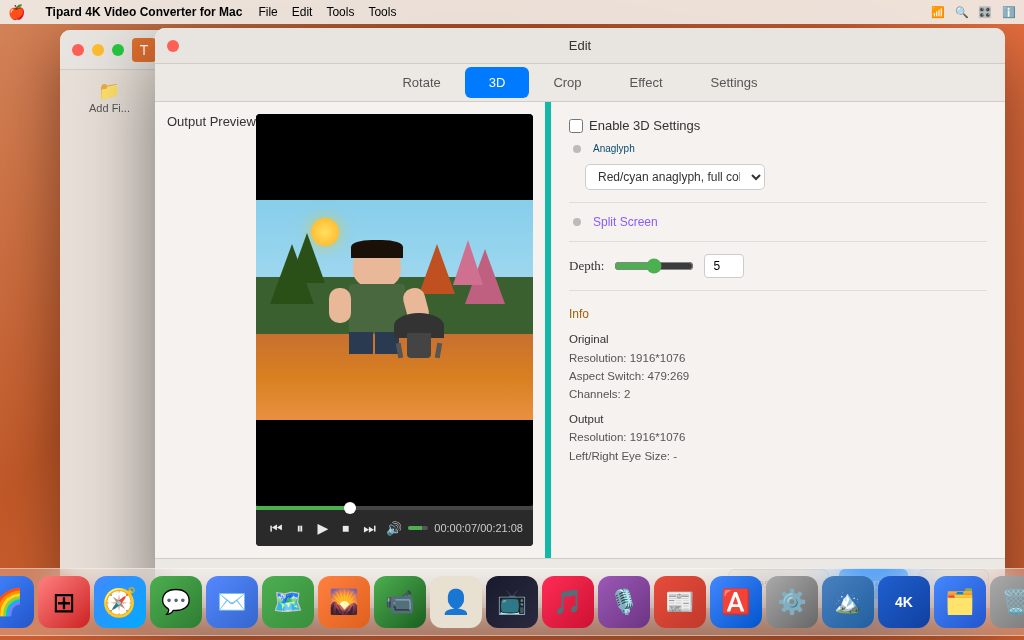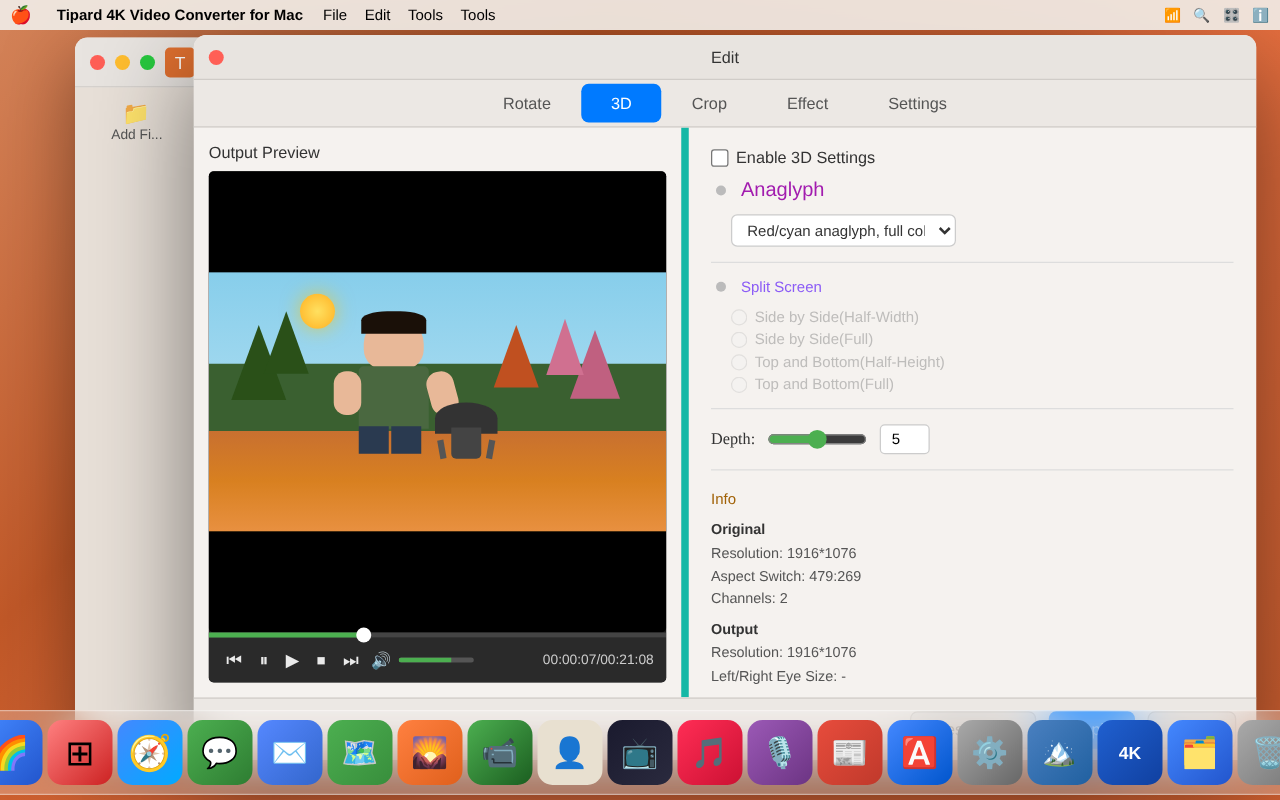--- a/index.html
+++ b/index.html
@@ -178,21 +178,21 @@
       display: flex;
       flex: 1;
       overflow: hidden;
     }
 
     
     .preview-area {
       width: 390px;
       padding: 12px;
       display: flex;
-      flex-direction: column;
+      flex-direction: row;
       flex-shrink: 0;
       justify-content: space-between;
     }
     .preview-label {
       font-size: 13px;
       color: #333;
       margin-bottom: 8px;
       font-weight: 400;
     }
     .video-container {
@@ -378,21 +378,21 @@
       color: #333;
       line-height: 1.6;
     }
     .info-section-title {
       font-weight: 500;
       font-size: 12px;
       color: #a16207;
       margin-bottom: 2px;
     }
     .info-sub-title {
-      font-weight: 700;
+      font-weight: 400;
       color: #333;
       margin-top: 6px;
     }
     .info-item { color: #555; }
 
     
     .dialog-footer {
       height: 50px;
       background: #ece8e4;
       border-top: 1px solid #d0ccc8;
@@ -679,49 +679,31 @@
 
       <div class="settings-row">
         <label class="checkbox-label">
           <input type="checkbox" style="">
           <span>Enable 3D Settings</span>
         </label>
       </div>
 
       <div class="settings-row" style="margin-left:4px;">
         <span style="width:8px; height:8px; background:#bbb; border-radius:50%; display:inline-block; margin-right:4px;"></span>
-        <span style="font-size:16px; color:#a21caf; margin-right:8px;">Anaglyph</span>
+        <span style="font-size:10px; color:#0c4a6e; margin-right:8px;">Anaglyph</span>
       </div>
       <div style="margin-left:16px; margin-bottom:12px;">
         <select class="select-control"><option>Red/cyan anaglyph, full color</option><option>Red/cyan anaglyph, half color</option><option>Red/cyan anaglyph, optimized</option><option>Green/magenta anaglyph</option></select>
       </div>
 
       <hr class="section-divider">
 
       <div class="settings-row" style="margin-left:4px;">
         <span style="width:8px; height:8px; background:#bbb; border-radius:50%; display:inline-block; margin-right:4px;"></span>
         <span style="font-size:12px; color:#8b5cf6;">Split Screen</span>
-      </div>
-      <div class="split-screen-section" style="margin-left:16px; margin-bottom:10px;">
-        <label class="radio-label disabled" style="margin-bottom:4px;">
-          <input type="radio" name="split" disabled="" style="">
-          <span>Side by Side(Half-Width)</span>
-        </label>
-        <label class="radio-label disabled" style="margin-bottom:4px;">
-          <input type="radio" name="split" disabled="" style="">
-          <span>Side by Side(Full)</span>
-        </label>
-        <label class="radio-label disabled" style="margin-bottom:4px;">
-          <input type="radio" name="split" disabled="" style="">
-          <span>Top and Bottom(Half-Height)</span>
-        </label>
-        <label class="radio-label disabled">
-          <input type="radio" name="split" disabled="" style="">
-          <span>Top and Bottom(Full)</span>
-        </label>
       </div>
 
       <hr class="section-divider">
 
       <div class="depth-row">
         <span class="depth-label">Depth:</span>
         <input type="range" class="depth-slider" min="0" max="10" value="5" style="">
         <input type="number" class="depth-value" value="5" min="0" max="10" style="">
       </div>
 

